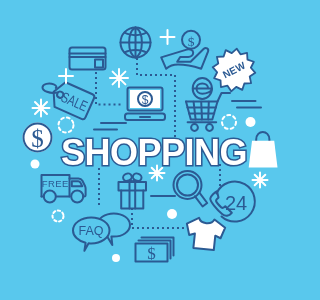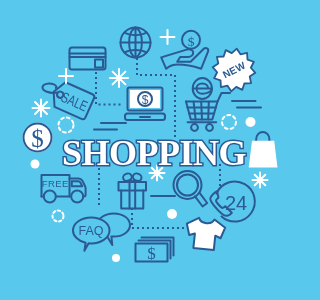--- a/index.html
+++ b/index.html
@@ -6,21 +6,21 @@
   body{width:300px;height:300px;overflow:hidden;background:#59c8ed;
        font-family:"Liberation Sans",sans-serif;}
   #canvas{position:relative;width:300px;height:300px;background:#59c8ed;overflow:hidden;}
   svg.art{position:absolute;left:0;top:0;display:block;overflow:visible;}
   .ink{fill:none;stroke:#2b5a93;stroke-width:2;stroke-linecap:round;stroke-linejoin:round;}
   .inkf{fill:#2b5a93;stroke:none;}
   .wht{fill:#ffffff;stroke:none;}
   .whtl{fill:none;stroke:#ffffff;stroke-width:2;stroke-linecap:round;}
   .dash{fill:none;stroke:#2b5a93;stroke-width:2;stroke-linecap:butt;stroke-dasharray:2 3;}
   .title-wrap{position:absolute;left:4px;top:132px;width:300px;text-align:center;}
-  .title{font-family:Liberation Serif, serif;font-weight:700;font-size:36px;
+  .title{font-family:Liberation Sans, sans-serif;font-weight:700;font-size:36px;
          letter-spacing:-0.5px;color:#ffffff;-webkit-text-stroke:3px #2b5a93;
          paint-order:stroke fill;}
 </style>
 </head>
 <body>
 
 <div id="canvas">
   <svg class="art" width="300" height="300" viewBox="0 0 300 300">
 
     <g>

